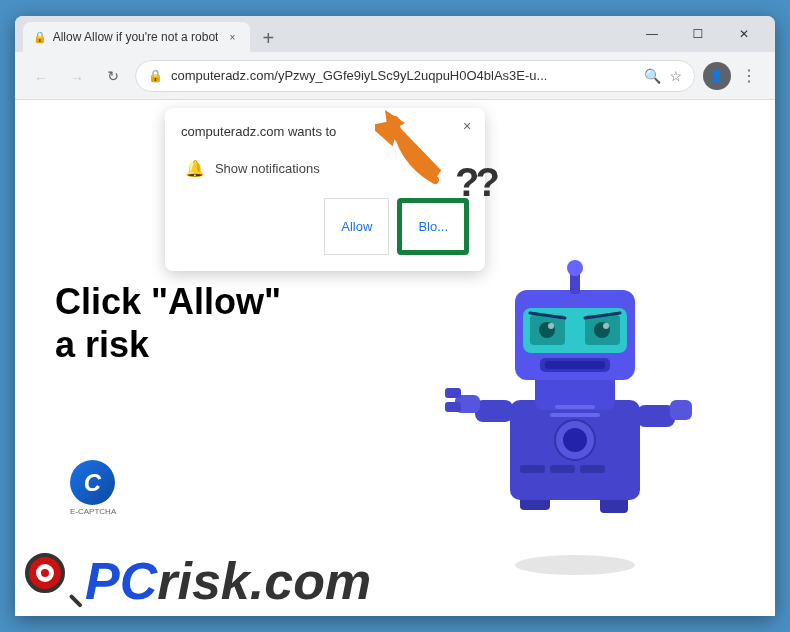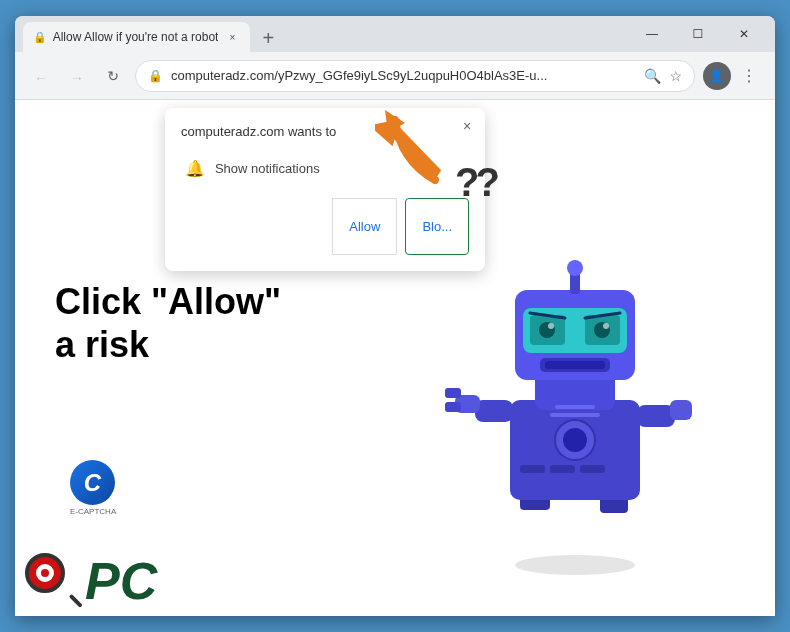--- a/index.html
+++ b/index.html
@@ -196,21 +196,21 @@
       border: 1px solid #dadce0;
       background: white;
       font-size: 13px;
       color: #1a73e8;
       cursor: pointer;
     }
 
     .btn-block {
       padding: 6px 16px;
       border-radius: 4px;
-      border: 1px solid #15803d;
+      border: 5px solid #15803d;
       background: white;
       font-size: 13px;
       color: #1a73e8;
       cursor: pointer;
     }
 
     .close-popup-btn {
       position: absolute;
       top: 8px;
       right: 8px;
@@ -491,17 +491,18 @@
 
       <div style="position:relative; width:55px; height:55px; margin-right:5px;">
         <div style="width:40px; height:40px; border-radius:50%; background:#cc1111; display:flex; align-items:center; justify-content:center; border:4px solid #333;">
           <div style="width:22px; height:22px; border-radius:50%; background:white; border:2px solid #cc1111; position:relative;">
             <div style="width:8px; height:8px; border-radius:50%; background:#cc1111; position:absolute; top:5px; left:5px;"></div>
           </div>
         </div>
         <div style="position:absolute; bottom:0; right:0; width:16px; height:4px; background:#333; border-radius:2px; transform:rotate(45deg); transform-origin:right bottom;"></div>
       </div>
 
-      <span style="font-size:52px; font-weight:900; color:#14532d; font-style:italic; line-height:1;">PC</span>
+      <span style="font-size:52px; font-weight:900; color:#1d4ed8; font-style:italic; line-height:1;">PC</span>
+        <span style="font-size:52px; font-weight:900; color:#333; font-style:italic; line-height:1;">risk.com</span>
     </div>
 
   </div>
 </div>
 
 </body></html>

